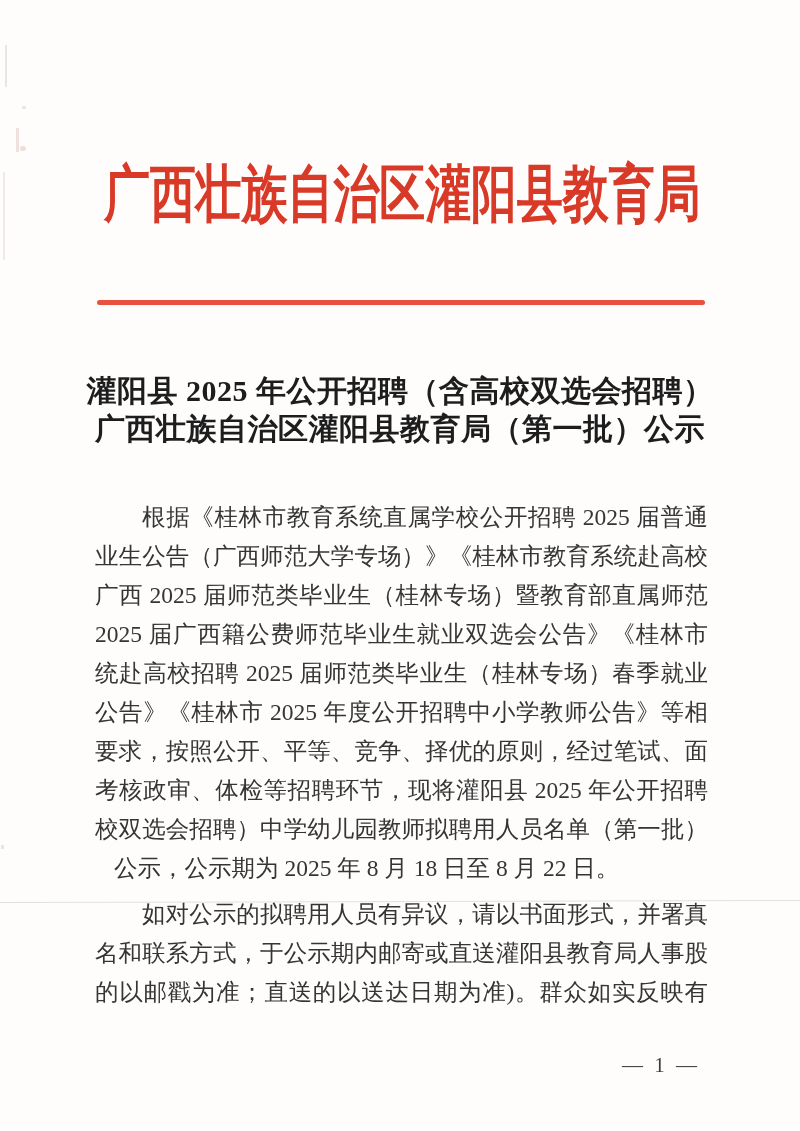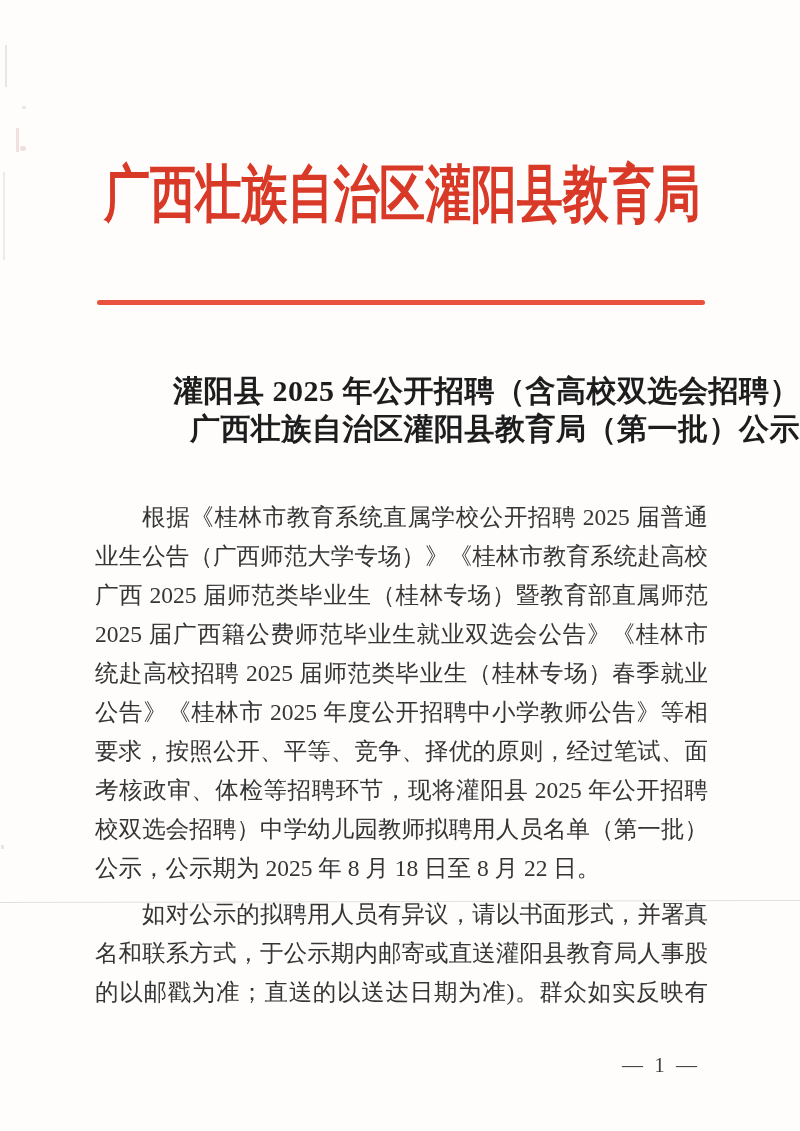--- a/index.html
+++ b/index.html
@@ -43,21 +43,21 @@
     border-radius: 3px;
     background: var(--divider_red, #e8523e);
   }
 
   
   .doc-title {
     position: absolute;
     top: 372px;
     left: 0;
     width: 100%;
-    text-align: right;
+    text-align: center;
     font-weight: bold;
     font-size: 30px;
     line-height: 38px;
     color: var(--title_black, #1d1d1d);
     letter-spacing: 0.5px;
   }
 
   
   .body-block {
     position: absolute;
@@ -69,21 +69,21 @@
   }
   .bline {
     height: 39px;
     line-height: 39px;
     text-align: justify;
     text-align-last: justify;
     text-justify: inter-ideograph;
     overflow: hidden;
   }
   .bline.indent { text-indent: 47px; }
-  .bline.short  { text-align-last: left; }
+  .bline.short  { text-align-last: left; margin-left: 19px; }
   .para2 { margin-top: 7px; }
 
   
   .page-number {
     position: absolute;
     top: 1053px;
     left: 622px;
     font-size: 21px;
     letter-spacing: 3px;
     color: #3c3c3c;

